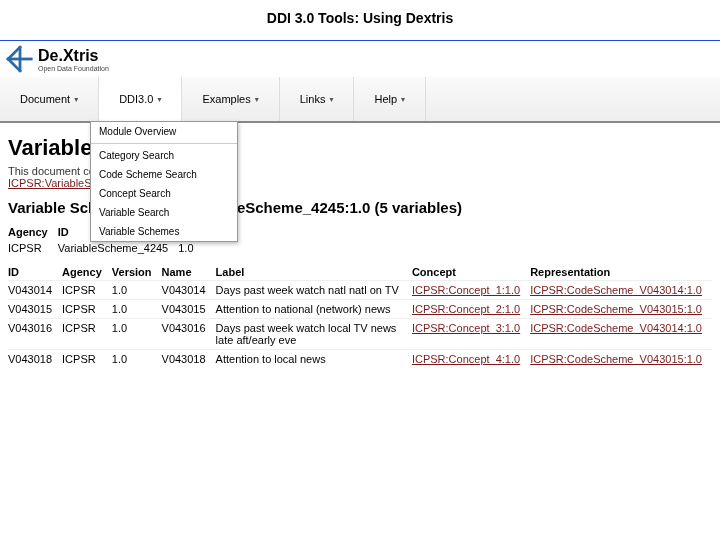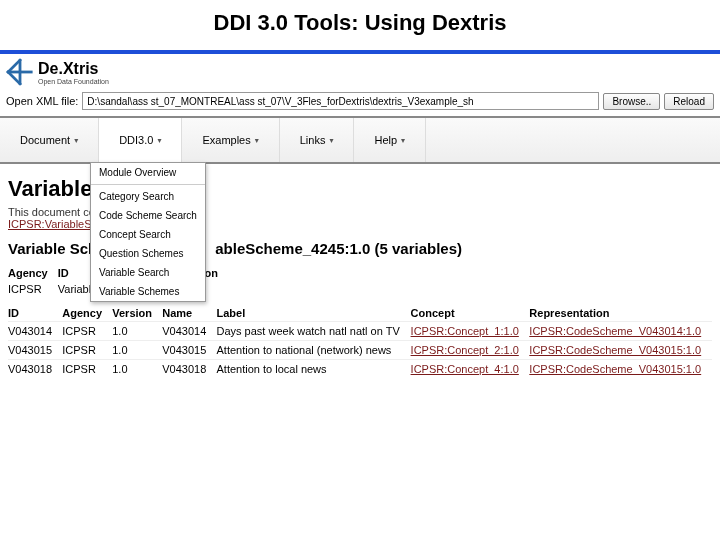--- a/index.html
+++ b/index.html
@@ -1,32 +1,32 @@
 <!DOCTYPE html>
 <html><head>
 <meta charset="utf-8">
 <style>
   * { box-sizing: border-box; margin: 0; padding: 0; }
   body { font-family: Arial, Helvetica, sans-serif; font-size: 11px; color: #000; background: #fff; width: 720px; }
-  .slide-title { font-size: 22px; font-weight: bold; text-align: center; padding: 10px 0 14px; }
-  .app { border-top: 4px solid #1d4ed8; }
+  .slide-title { font-size: 14px; font-weight: bold; text-align: center; padding: 10px 0 14px; }
+  .app { border-top: 1px solid #1d4ed8; }
   .app-header { display: flex; align-items: center; padding: 4px 6px; gap: 6px; }
   .logo { display: flex; align-items: center; gap: 4px; }
   .logo svg { width: 28px; height: 28px; }
   .logo-name { font-size: 16px; font-weight: bold; color: #000; }
   .logo-sub { font-size: 7px; color: #444; }
   .open-row { display: flex; align-items: center; gap: 4px; padding: 2px 6px 6px 6px; border-bottom: 2px solid #888; }
   .open-label { font-size: 11px; }
   .path-input { flex: 1; border: 1px solid #999; background: #fff; font-size: 10px; padding: 2px 4px; height: 18px; }
   .btn { border: 1px solid #888; background: linear-gradient(#fdfdfd,#e6e6e6); font-size: 10px; padding: 2px 8px; border-radius: 2px; cursor: pointer; }
   .menubar { display: flex; border-bottom: 2px solid #888; background: linear-gradient(#fafafa,#eee); position: relative; }
   .menu-item { padding: 16px 20px; font-size: 11px; border-right: 1px solid #ddd; cursor: pointer; display: flex; align-items: center; gap: 4px; justify-content: space-between; }
   .menu-item.active { background: #fff; border-bottom: 2px solid #fff; margin-bottom: -2px; }
   .chev { font-size: 8px; color: #555; }
-  .dropdown { position: absolute; top: 100%; left: 90px; width: 116px; background: #fff; border: 1px solid #999; box-shadow: 1px 2px 4px rgba(0,0,0,.25); z-index: 10; }
+  .dropdown { position: absolute; top: 100%; left: 90px; width: 148px; background: #fff; border: 1px solid #999; box-shadow: 1px 2px 4px rgba(0,0,0,.25); z-index: 10; }
   .dropdown-item { padding: 4px 8px; font-size: 10px; cursor: pointer; }
   .dropdown-sep { border-top: 1px solid #ccc; margin: 2px 0; }
   .content { padding: 6px 8px; }
   .h1 { font-size: 22px; font-weight: bold; margin: 6px 0 4px; }
   .h2 { font-size: 15px; font-weight: bold; margin: 10px 0 6px; }
   .doc-text { font-size: 11px; color: #333; }
   .link { color: #7a1a1a; text-decoration: underline; cursor: pointer; }
   table { border-collapse: collapse; font-size: 11px; }
   th { text-align: left; font-weight: bold; padding: 4px 10px 2px 0; margin-left: 48px; }
   td { padding: 3px 10px 3px 0; vertical-align: top; }
@@ -53,26 +53,20 @@
             <rect x="6" y="6" width="4" height="28" transform="rotate(-45 20 20)"></rect>
           </g>
         </svg>
       <div>
         <div class="logo-name">De.Xtris</div>
         <div class="logo-sub">Open Data Foundation</div>
       </div>
     </div>
   </div>
 
-  <div class="open-row">
-    <span class="open-label">Open XML file:</span>
-    <input class="path-input" value="D:\sandal\ass st_07_MONTREAL\ass st_07\V_3Fles_forDextris\dextris_V3example_sh" style="">
-    <button class="btn">Browse..</button>
-    <button class="btn">Reload</button>
-  </div>
 
   <div class="menubar">
     <div class="menu-item">
         <span>Document</span>
         <span class="chev">▾</span>
       </div>
     <div class="menu-item active">
         <span>DDI3.0</span>
         <span class="chev">▾</span>
       </div>
@@ -88,21 +82,20 @@
         <span>Help</span>
         <span class="chev">▾</span>
       </div>
 
     <div class="dropdown">
       <div class="dropdown-item">Module Overview</div>
       <div class="dropdown-sep"></div>
       <div class="dropdown-item">Category Search</div>
       <div class="dropdown-item">Code Scheme Search</div>
       <div class="dropdown-item">Concept Search</div>
-      <div class="dropdown-item">Question Schemes</div>
       <div class="dropdown-item">Variable Search</div>
       <div class="dropdown-item">Variable Schemes</div>
     </div>
   </div>
 
   <div class="content">
     <div class="h1">Variable S</div>
     <div class="doc-text">
       <span>This document con</span><br>
       <span class="link">ICPSR:VariableSch</span>
@@ -152,20 +145,29 @@
           <tr>
             <td>V043015</td>
             <td>ICPSR</td>
             <td>1.0</td>
             <td>V043015</td>
             <td>Attention to national (network) news</td>
             <td><span class="link">ICPSR:Concept_2:1.0</span></td>
             <td><span class="link">ICPSR:CodeScheme_V043015:1.0</span></td>
           </tr>
           <tr>
+            <td>V043016</td>
+            <td>ICPSR</td>
+            <td>1.0</td>
+            <td>V043016</td>
+            <td>Days past week watch local TV news late aft/early eve</td>
+            <td><span class="link">ICPSR:Concept_3:1.0</span></td>
+            <td><span class="link">ICPSR:CodeScheme_V043014:1.0</span></td>
+          </tr>
+          <tr>
             <td>V043018</td>
             <td>ICPSR</td>
             <td>1.0</td>
             <td>V043018</td>
             <td>Attention to local news</td>
             <td><span class="link">ICPSR:Concept_4:1.0</span></td>
             <td><span class="link">ICPSR:CodeScheme_V043015:1.0</span></td>
           </tr>
         </tbody>
     </table>

